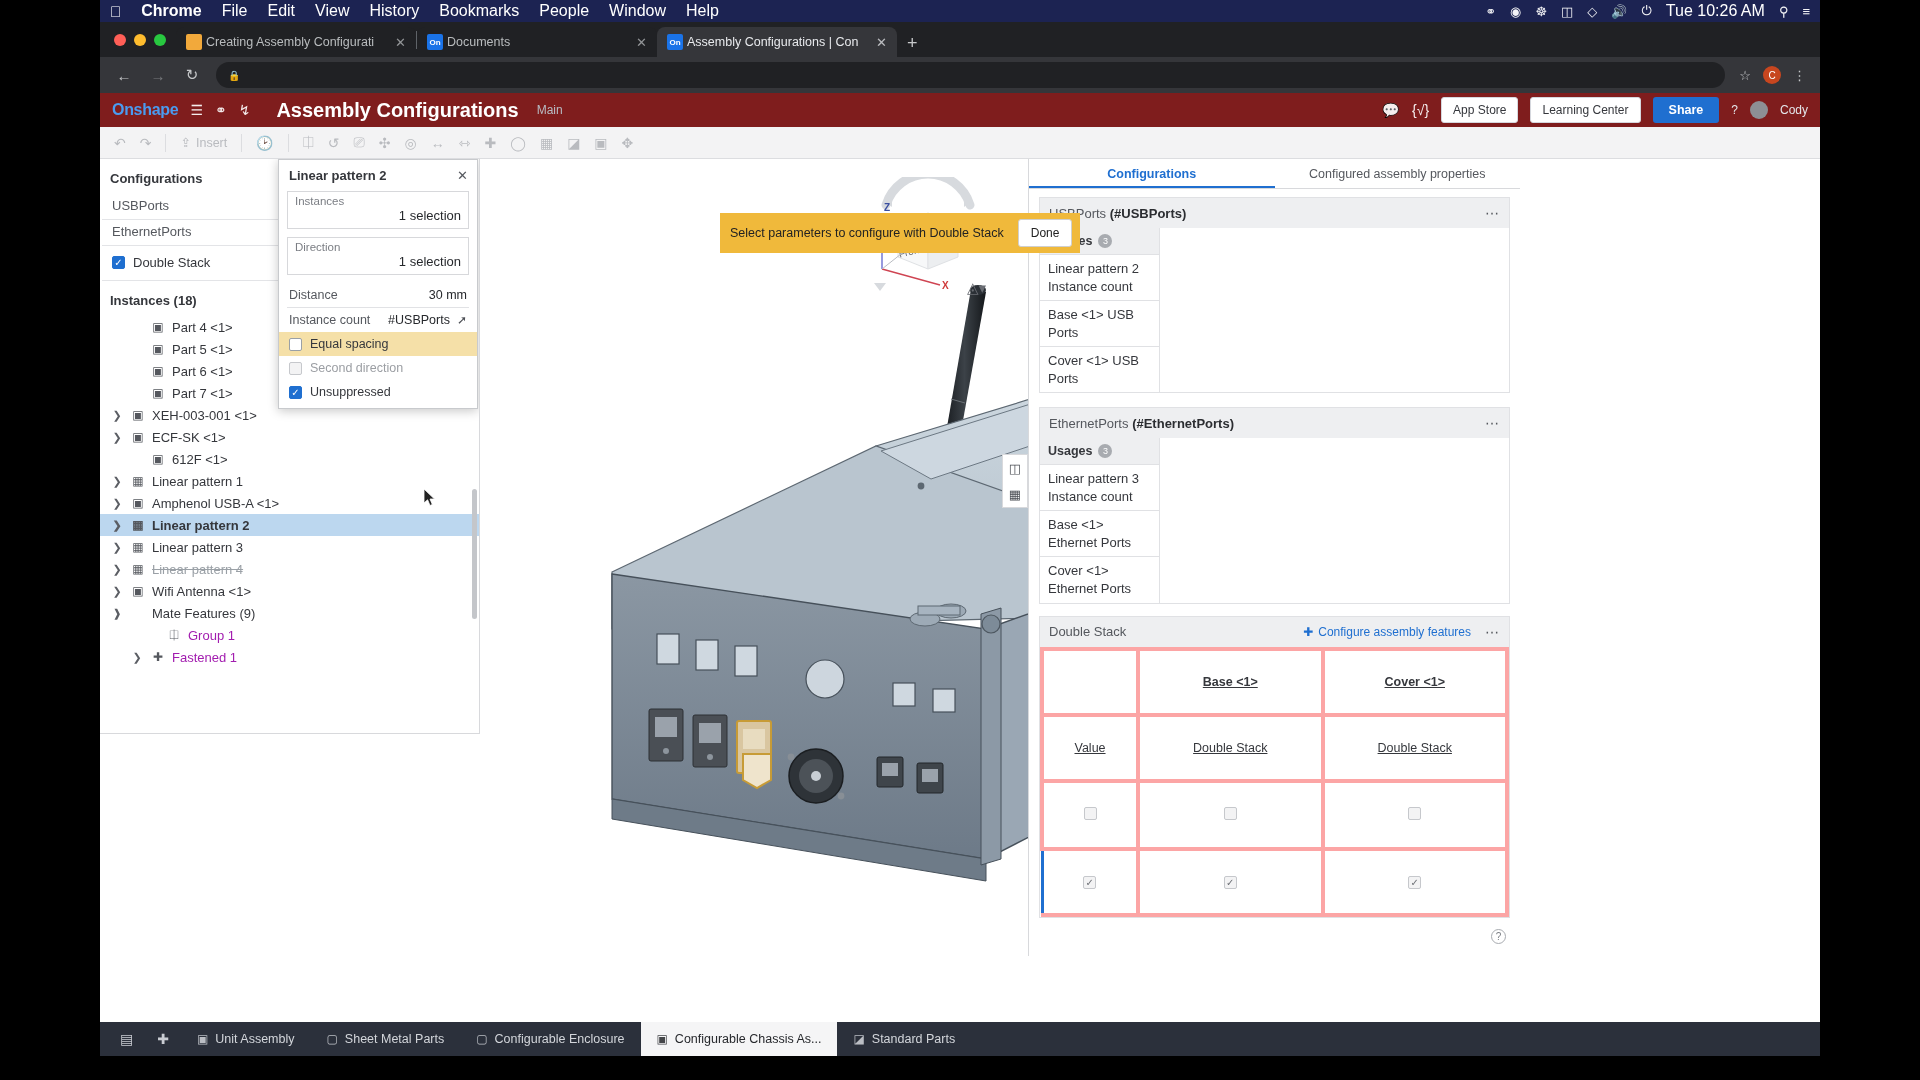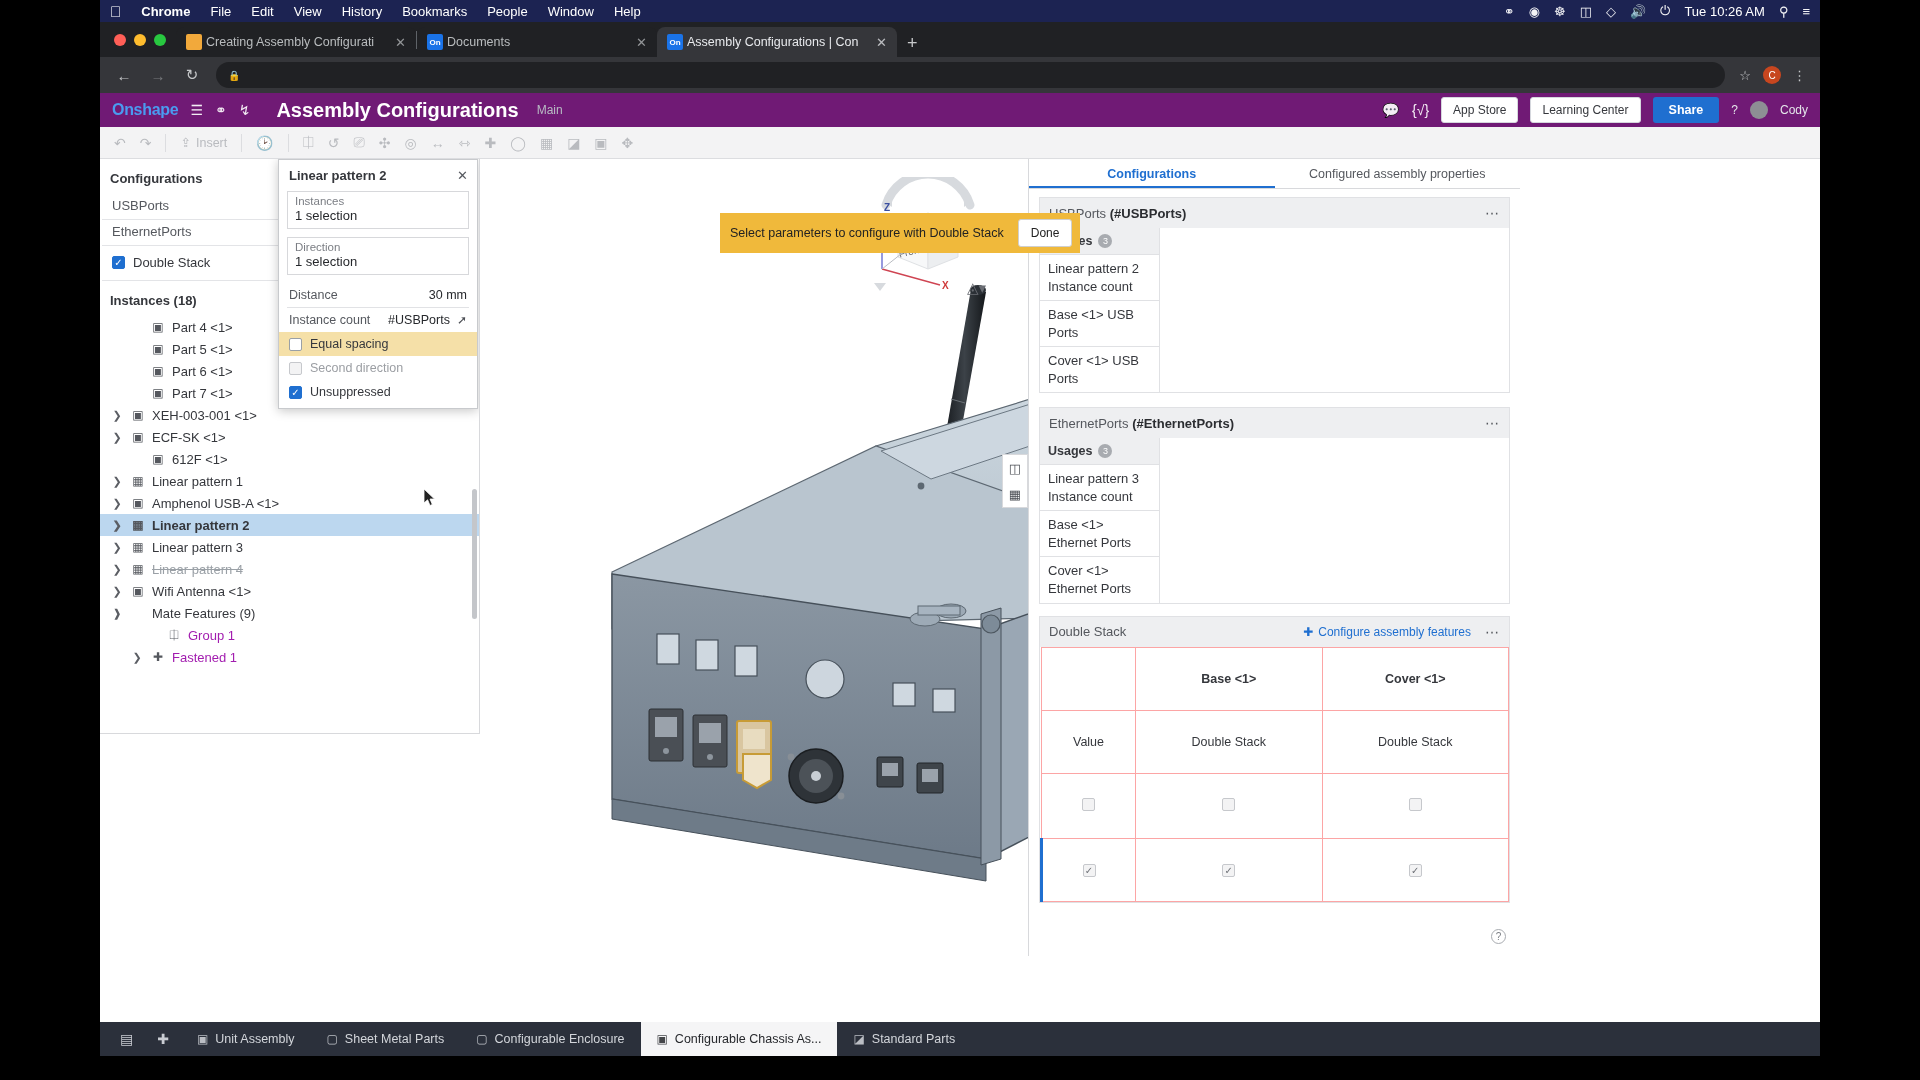--- a/index.html
+++ b/index.html
@@ -8,21 +8,21 @@
 
   #screen { position: relative; width: 1920px; height: 1080px; background: #000; }
 
   
   .macbar {
     position: absolute; left: 100px; top: 0; width: 1720px; height: 22px;
     background: #1c2352; display: flex; align-items: center; padding: 0 10px;
     color: #fff; font-size: 13px; gap: 20px;
   }
   .macbar .apple { font-size: 15px; line-height: 1; }
-  .macbar .mi { font-size: 13px; white-space: nowrap; }
+  .macbar .mi { font-size: 16px; white-space: nowrap; }
   .macbar .mi.bold { font-weight: bold; }
   .macbar .spacer { flex: 1; }
   .macbar .tray { display: flex; align-items: center; gap: 14px; }
   .macbar .tray .ic { font-size: 13px; opacity: .95; display:inline-block; }
 
   
   .chrome { position: absolute; left: 100px; top: 22px; width: 1720px; height: 1034px; background: #202124; }
 
   .tabstrip { position: relative; height: 35px; background: #202124; display: flex; align-items: flex-end; padding-left: 10px; }
   .lights { display: flex; gap: 8px; align-items: center; height: 35px; padding: 0 10px 0 4px; }
@@ -52,21 +52,21 @@
   .urltext { font-size: 12.5px; color: #9aa0a6; white-space: nowrap; overflow: hidden; }
   .urltext b { color: #e8eaed; font-weight: normal; }
   .omni-right { display: flex; align-items: center; gap: 12px; }
   .omni-right .ic { color: #c6c8ca; font-size: 13px; }
   .avatar-c { width: 18px; height: 18px; border-radius: 50%; background: #c7461f; color: #fff;
               font-size: 10px; display: flex; align-items: center; justify-content: center; }
 
   
   .app { position: absolute; left: 0; top: 71px; width: 1720px; height: 963px; background: #fff; }
 
-  .onsbar { height: 34px; background: #701a75; display: flex; align-items: center; gap: 12px; padding: 0 12px; color: #fff; }
+  .onsbar { height: 34px; background: #7f1d1d; display: flex; align-items: center; gap: 12px; padding: 0 12px; color: #fff; }
   .onslogo { color: #4a9bf0; font-weight: bold; font-size: 16px; letter-spacing: -.3px; }
   .onsicon { font-size: 14px; opacity: .92; }
   .docname { font-size: 20px; font-weight: bold; margin-left: 14px; }
   .docver { font-size: 12px; color: #b8bcc4; margin-left: 6px; }
   .onsbar .gap { flex: 1; }
   .onsbtn { background: #fff; color: #35373c; font-size: 12px; border: 1px solid #d5d7dd; border-radius: 3px; padding: 5px 11px; }
   .sharebtn { background: #1f6fd0; color: #fff; font-size: 12.5px; font-weight: bold; border-radius: 3px; padding: 6px 16px; }
   .onsbar .tiny { font-size: 12px; color: #e4e6ea; }
   .useravatar { width: 18px; height: 18px; border-radius: 50%; background: #8d8f94; display: inline-block; vertical-align: middle; }
 
@@ -111,21 +111,21 @@
   .lp-scroll { position: absolute; right: 2px; top: 330px; width: 5px; height: 130px; background: #c4c6ca; border-radius: 3px; }
 
   
   .dialog { position: absolute; left: 178px; top: 0px; width: 200px; background: #fff;
             border: 1px solid #c8cacd; box-shadow: 0 2px 10px rgba(0,0,0,.22); z-index: 50; font-size: 12.5px; }
   .dlg-head { display: flex; align-items: center; justify-content: space-between; padding: 8px 9px 8px 10px; }
   .dlg-head .dtitle { font-weight: bold; font-size: 13px; color: #35373c; }
   .dlg-head .dclose { color: #55585e; font-size: 13px; }
   .dlg-field { margin: 0 8px 8px 8px; border: 1px solid #d7d8db; }
   .dlg-field .flabel { font-size: 11.5px; color: #7b7e84; padding: 3px 7px 0 7px; }
-  .dlg-field .fval { font-size: 13px; color: #26282c; padding: 1px 7px 5px 7px; }
+  .dlg-field .fval { font-size: 13px; color: #26282c; padding: 1px 7px 5px 7px; text-align: right; }
   .dlg-row { display: flex; justify-content: space-between; align-items: center;
              margin: 0 8px; padding: 5px 2px 5px 2px; border-bottom: 1px solid #e1e2e5; }
   .dlg-row .rl { color: #55585e; font-size: 12.5px; }
   .dlg-row .rv { color: #26282c; font-size: 12.5px; }
   .dlg-check { display: flex; align-items: center; gap: 8px; padding: 5px 10px; }
   .dlg-check.hl { background: #f5e0a8; }
   .dlg-check .cktxt { font-size: 12.5px; color: #35373c; }
   .dlg-check.off .cktxt { color: #9b9ea3; }
   .cursor { position: absolute; left: 324px; top: 330px; width: 12px; height: 18px; z-index: 60; }
 
@@ -156,22 +156,22 @@
   .badge { background: #a8abb0; color: #fff; border-radius: 50%; width: 14px; height: 14px; font-size: 9px;
            display: inline-flex; align-items: center; justify-content: center; font-weight: normal; }
   .ucell { font-size: 13px; color: #35373c; padding: 5px 8px; border-bottom: 1px solid #e0e1e4; line-height: 1.35; }
   .ucell:last-child { border-bottom: none; }
 
   .dscard { margin: 12px 10px 0 10px; border: 1px solid #e0e1e4; }
   .dshead { background: #eeeff1; display: flex; align-items: center; justify-content: space-between;
             padding: 7px 9px; font-size: 13px; color: #54575d; }
   .cfgfeat { color: #1f6fd0; font-size: 12px; display: flex; align-items: center; gap: 5px; }
   .dstable { width: 100%; border-collapse: collapse; }
-  .dstable th, .dstable td { border: 1px solid #fca5a5; font-size: 12.5px; color: #35373c;
-                             padding: 24px 6px; text-align: center; height: 28px; }
+  .dstable th, .dstable td { border: 4px solid #fca5a5; font-size: 12.5px; color: #35373c;
+                             padding: 24px 6px; text-align: center; height: 28px; text-decoration: underline; }
   .dstable th { font-weight: bold; }
   .dstable th.valhdr { font-weight: normal; }
   .dstable td.selcell { border-left: 3px solid #1f6fd0; }
   .help-q { position: absolute; right: 14px; bottom: 12px; width: 15px; height: 15px; border-radius: 50%;
             border: 1px solid #a8abb0; color: #7b7e84; font-size: 10px; display: flex; align-items: center; justify-content: center; }
 
   
   .bottombar { position: absolute; left: 0; bottom: 0; width: 1720px; height: 34px;
                background: #2b303b; display: flex; align-items: center; gap: 0; padding-left: 8px; }
   .bb-ic { color: #c9ccd2; font-size: 14px; padding: 0 12px; }

